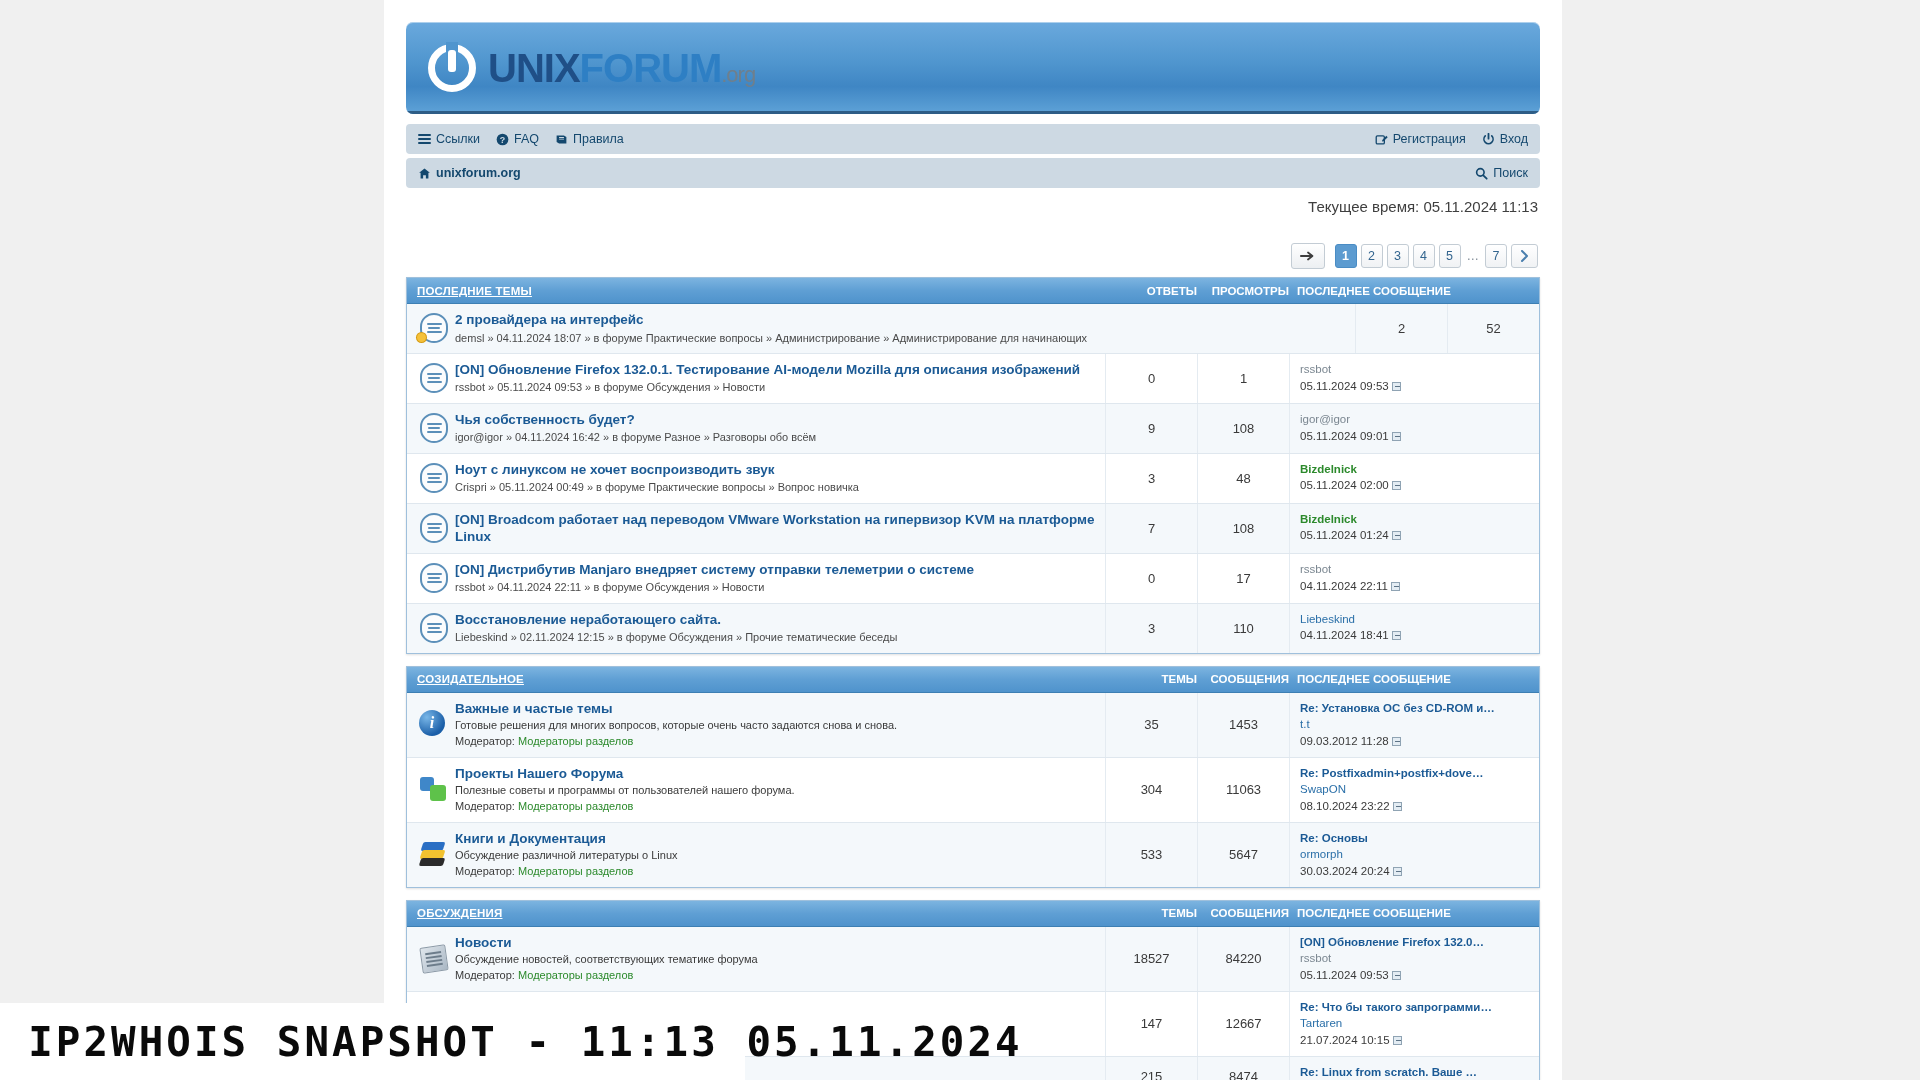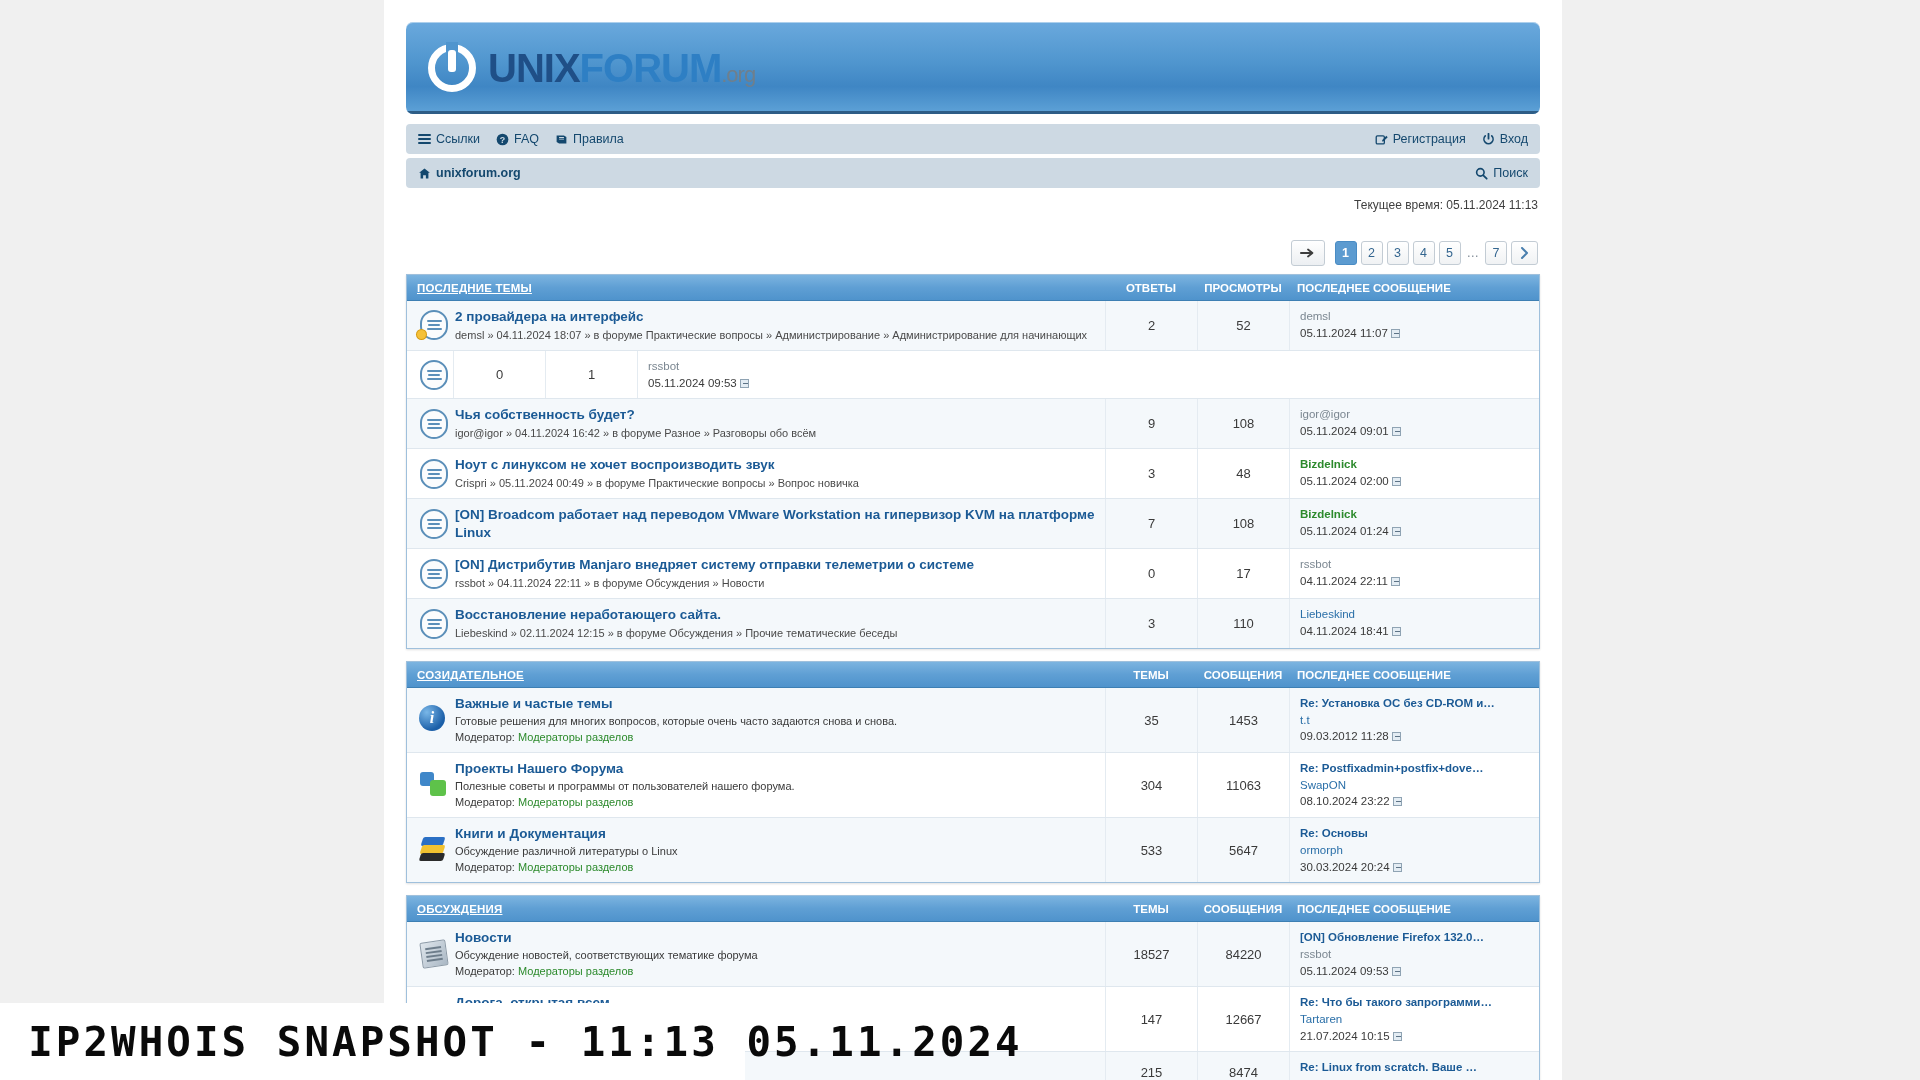--- a/index.html
+++ b/index.html
@@ -69,21 +69,21 @@
   .nav-item { display:flex; align-items:center; gap:5px; color:#14486e; white-space:nowrap; cursor:pointer; }
   .nav-item .ico { display:inline-flex; width:13px; height:13px; align-items:center; justify-content:center; }
   .nav-item.bold { font-weight:bold; }
   .hamb { display:inline-block; width:13px; height:10px; position:relative; }
   .hamb i, .hamb::before, .hamb::after {
     content:""; position:absolute; left:0; width:13px; height:2px; background:#14486e; border-radius:1px;
   }
   .hamb::before{ top:0; } .hamb i{ top:4px; } .hamb::after{ top:8px; }
 
   .timestamp {
-    text-align:right; padding: 10px 24px 0 0; font-size:12px; color:#3f3f3f;
+    text-align:right; padding: 10px 24px 0 0; font-size:15px; color:#3f3f3f;
   }
 
   
   .pagrow { display:flex; justify-content:flex-end; align-items:center; padding: 28px 24px 8px 0; gap:0; }
   .pag { display:flex; align-items:center; gap:4px; }
   .pbtn {
     min-width:22px; height:24px; padding:0 6px;
     border:1px solid #c3ccd4; border-radius:3px;
     background:linear-gradient(180deg,#ffffff,#f0f2f4);
     color:#33658f; font-size:12.5px;
@@ -109,21 +109,21 @@
     box-shadow: 0 1px 2px rgba(0,0,0,.12);
   }
   .blockhead {
     height:26px;
     background: linear-gradient(180deg,#7cb4e0 0%,#5f9fd4 50%,#4f93cc 100%);
     display:flex; align-items:center;
     color:#ffffff; font-size:11.5px; font-weight:bold;
     border-bottom:1px solid #3d7fb3;
   }
   .blockhead .t-title { flex:1; padding-left:10px; text-decoration:underline; cursor:pointer; letter-spacing:.2px;}
-  .blockhead .c1, .blockhead .c2 { width:92px; text-align:center; }
+  .blockhead .c1, .blockhead .c2 { width:92px; text-align:right; }
   .blockhead .c3 { width:250px; padding-left:8px; }
 
   .row {
     display:flex; align-items:stretch;
     border-bottom:1px solid #dfe7ee;
     background:#ffffff;
     min-height:40px;
   }
   .row:nth-child(even){ background:#f4f8fb; }
   .row:last-child { border-bottom:none; }
@@ -337,34 +337,34 @@
               <s></s>
               <s></s>
             </div>
           </div>
         <div class="cell-main">
           <div class="t-name">2 провайдера на интерфейс</div>
           <div class="t-meta">demsl » 04.11.2024 18:07 » в форуме Практические вопросы » Администрирование » Администрирование для начинающих</div>
         </div>
         <div class="cell-num">2</div>
         <div class="cell-num">52</div>
-        <div class="cell-last">
-          <div class="lp-user">demsl</div>
-          <div class="lp-date"><span>05.11.2024 11:07</span><span class="jumpico"></span></div>
-        </div>
       </div>
 
       <div class="row">
         <div class="cell-icon">
             <div class="ico-topic">
               <s></s>
               <s></s>
               <s></s>
             </div>
           </div>
+        <div class="cell-main">
+          <div class="t-name">[ON] Обновление Firefox 132.0.1. Тестирование AI-модели Mozilla для описания изображений</div>
+          <div class="t-meta">rssbot » 05.11.2024 09:53 » в форуме Обсуждения » Новости</div>
+        </div>
         <div class="cell-num">0</div>
         <div class="cell-num">1</div>
         <div class="cell-last">
           <div class="lp-user">rssbot</div>
           <div class="lp-date"><span>05.11.2024 09:53</span><span class="jumpico"></span></div>
         </div>
       </div>
 
       <div class="row">
         <div class="cell-icon">

